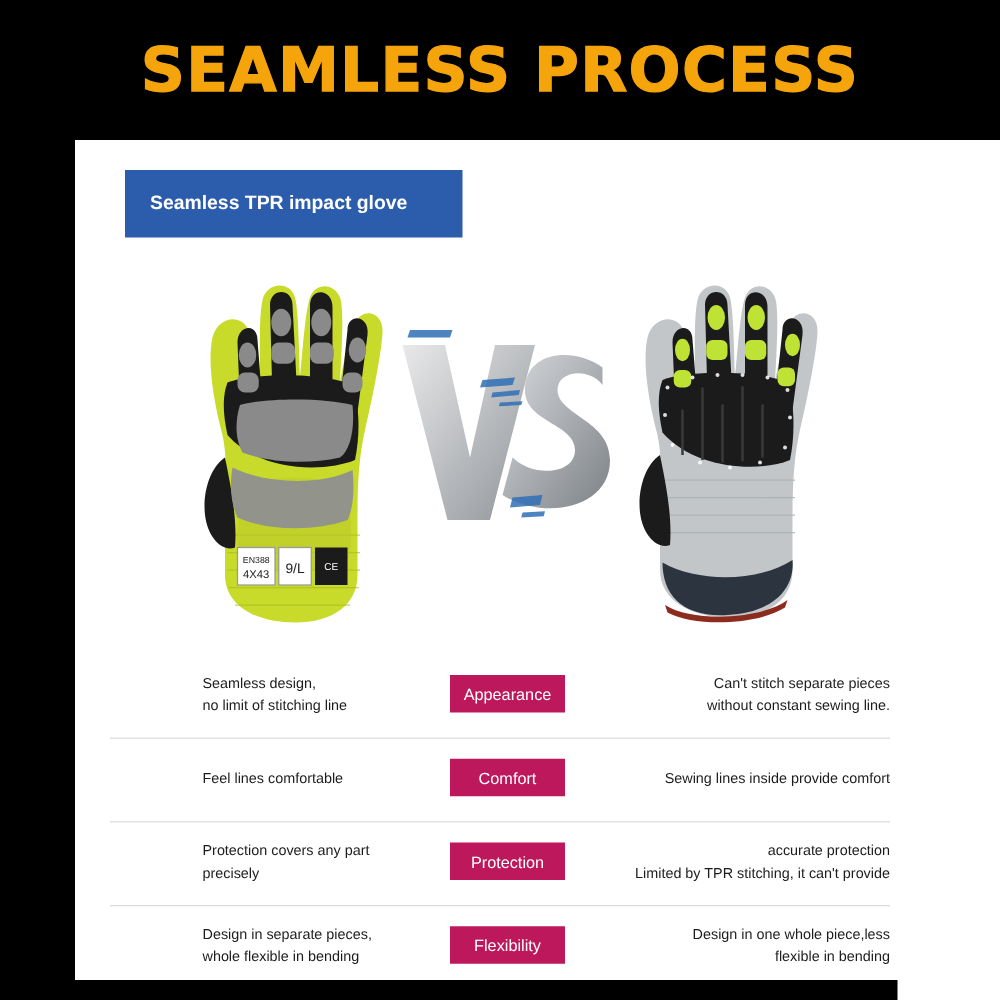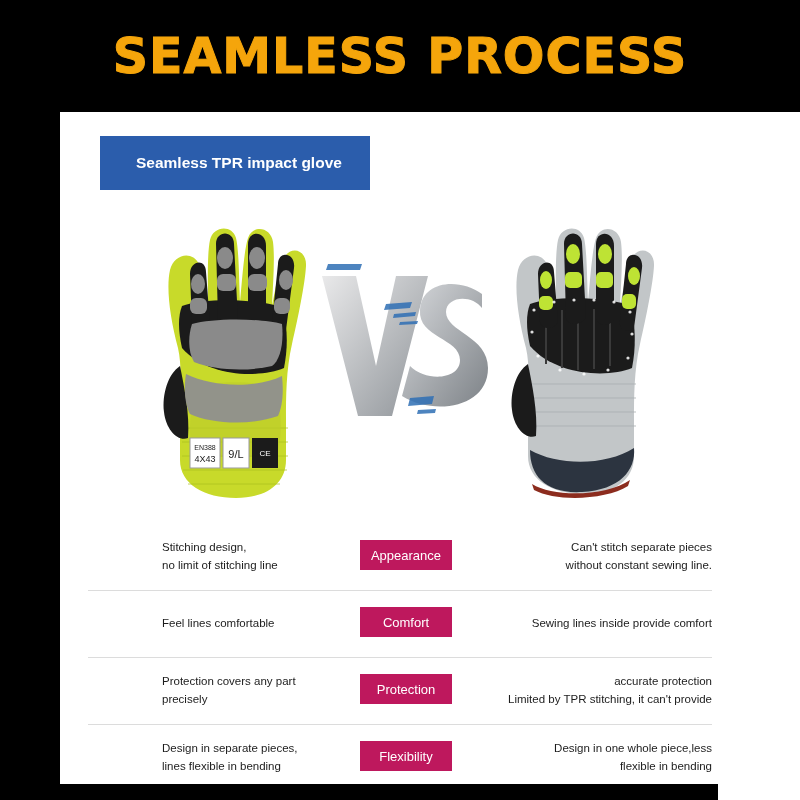--- a/index.html
+++ b/index.html
@@ -58,21 +58,21 @@
     top: 24px;
     width: 680px;
     height: 54px;
   }
   .hdr {
     position: absolute;
     top: 0;
     height: 54px;
     display: flex;
     align-items: center;
-    padding-left: 36px;
+    padding-left: 20px;
     box-sizing: border-box;
     color: #ffffff;
     font-size: 15.5px;
     font-weight: bold;
   }
   .hdr-left {
     left: 40px;
     width: 270px;
     background: #2B5DAC;
   }
@@ -327,21 +327,21 @@
                    C76 296 60 278 60 252 Z" fill="#2C3440"></path>
           <path d="M62 286 C84 300 138 298 160 282 L158 288 C136 302 86 304 64 292 Z" fill="#8C2C1E"></path>
         </svg>
       </div>
     </div>
 
     <div class="rows">
 
       <div class="row">
         <div class="row-left">
-          <div><span>Stitching design,</span><br>
+          <div><span>Seamless design,</span><br>
           <span>no limit of stitching line</span></div>
         </div>
         <div class="pill">Appearance</div>
         <div class="row-right">
           <span>Can't stitch separate pieces</span>
           <span>without constant sewing line.</span>
         </div>
       </div>
 
       <div class="row">
@@ -361,21 +361,21 @@
         <div class="pill">Protection</div>
         <div class="row-right">
           <span>accurate protection</span>
           <span>Limited by TPR stitching, it can't provide</span>
         </div>
       </div>
 
       <div class="row">
         <div class="row-left">
           <div><span>Design in separate pieces,</span><br>
-          <span>lines flexible in bending</span></div>
+          <span>whole flexible in bending</span></div>
         </div>
         <div class="pill">Flexibility</div>
         <div class="row-right">
           <span>Design in one whole piece,less</span>
           <span>flexible in bending</span>
         </div>
       </div>
 
     </div>
   </div>

